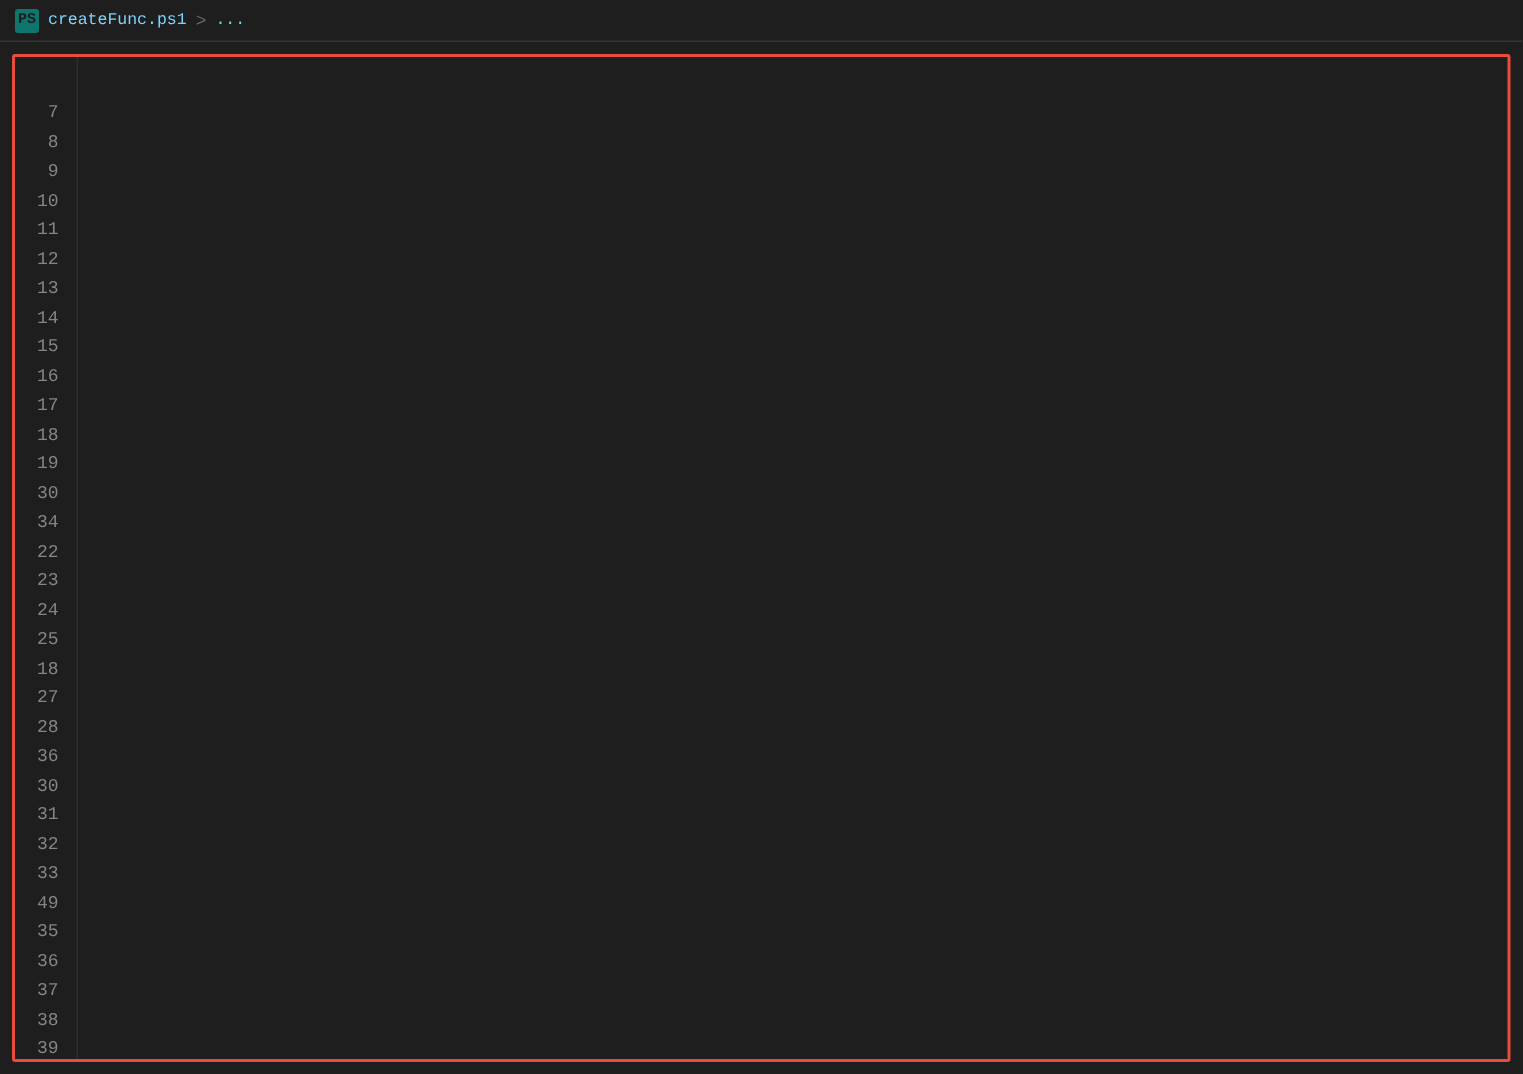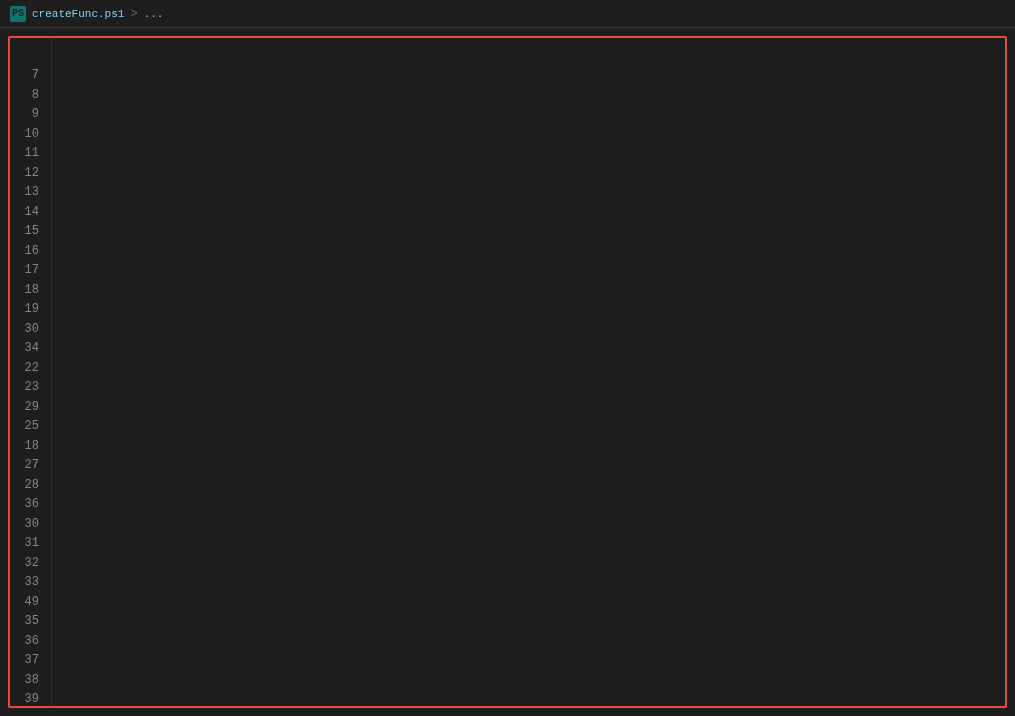--- a/index.html
+++ b/index.html
@@ -120,21 +120,21 @@
         <div>14</div>
         <div>15</div>
         <div>16</div>
         <div>17</div>
         <div>18</div>
         <div>19</div>
         <div>30</div>
         <div>34</div>
         <div>22</div>
         <div>23</div>
-        <div>29</div>
+        <div>24</div>
         <div>25</div>
         <div>18</div>
         <div>27</div>
         <div>28</div>
         <div>36</div>
         <div>30</div>
         <div>31</div>
         <div>32</div>
         <div>33</div>
         <div>49</div>

